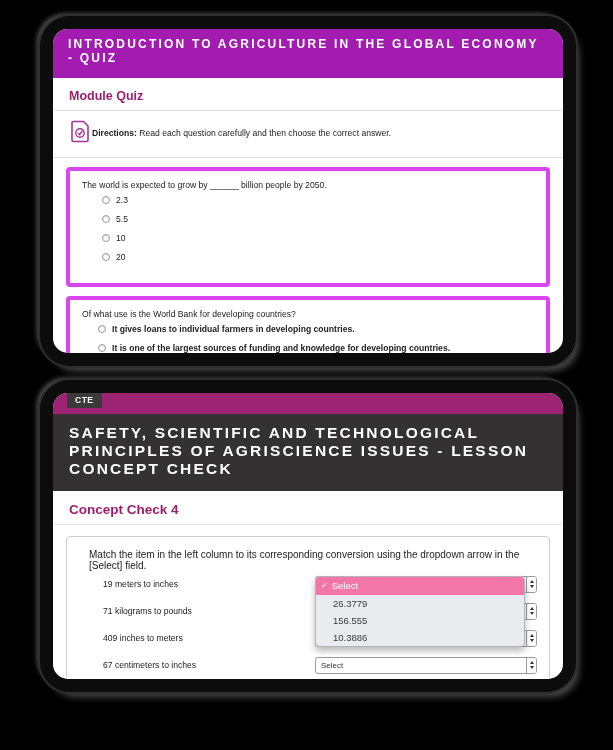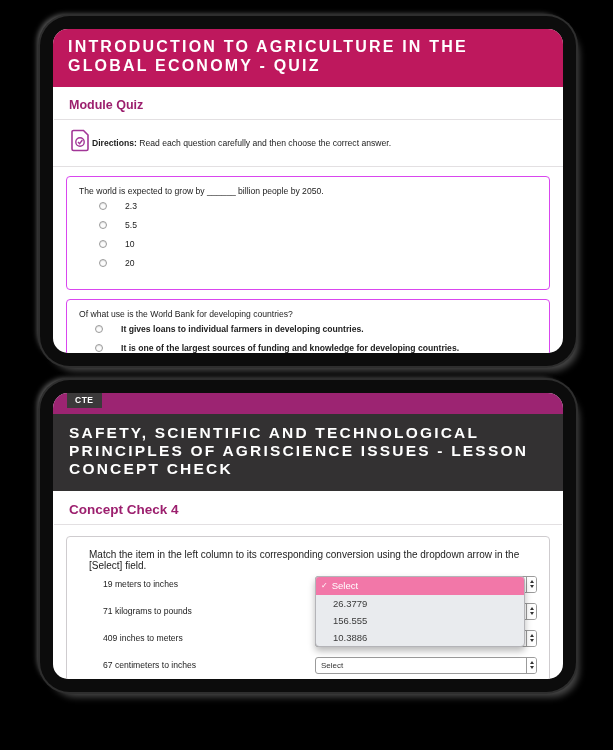--- a/index.html
+++ b/index.html
@@ -11,35 +11,35 @@
   .tablet { position:absolute; background:#0c0c0c; border-radius:30px;
             box-shadow: 0 0 0 2px #2e2e2e,
                         -5px -4px 5px -2px rgba(175,175,175,.5),
                          6px 8px 7px -3px rgba(160,160,160,.45); }
   .tablet-1 { left:40px; top:16px;  width:536px; height:350px; }
   .tablet-2 { left:40px; top:380px; width:536px; height:312px; }
   .screen { position:absolute; left:13px; top:13px; right:13px; bottom:13px;
             background:#fff; border-radius:15px; overflow:hidden; }
 
   
-  .dark-header { background:#be185d; color:#fff; padding:9px 15px 12px 15px;
-                 font-weight:bold; font-size:16px; line-height:1.16;
+  .dark-header { background:#a21caf; color:#fff; padding:9px 15px 12px 15px;
+                 font-weight:bold; font-size:12px; line-height:1.16;
                  letter-spacing:2.2px; }
   .section-title { color:#9c1f6e; font-weight:bold; padding:11px 16px 7px 16px; }
   .rule { border-bottom:1px solid #e3e0e2; margin:0 1px; }
 
   
   .t1 .section-title { font-size:12.5px; }
   .directions-row { display:flex; align-items:center; gap:2px;
                     padding:9px 16px 10px 18px; border-bottom:1px solid #e3e0e2; }
   .directions-text { font-size:8.6px; color:#222; }
-  .q-box { margin:9px 13px 0 13px; border:1px solid #d946ef; border-radius:4px;
+  .q-box { margin:9px 13px 0 13px; border:4px solid #d946ef; border-radius:4px;
            padding:9px 10px 12px 12px; }
   .q-text { font-size:8.6px; color:#222; margin-bottom:5px; }
-  .opt-row { display:flex; align-items:center; gap:18px; margin:0 0 9px 20px; }
+  .opt-row { display:flex; align-items:center; gap:6px; margin:0 0 9px 20px; }
   .q-box:last-of-type .opt-row { margin-left:16px;font-weight:bold; }
   .radio { width:8px; height:8px; border:1px solid #9a9a9a; border-radius:50%;
            background:#fcfcfc; flex:0 0 auto;
            box-shadow: inset 0 1px 1px rgba(0,0,0,.12); }
   .opt-label { font-size:8.6px; color:#222; }
 
   
   .brand-bar { position:relative; height:21px; background:#9c2472; }
   .cte-badge { position:absolute; left:14px; top:0; background:#3b393a; color:#fff;
                font-size:8.5px; font-weight:bold; letter-spacing:.5px;

